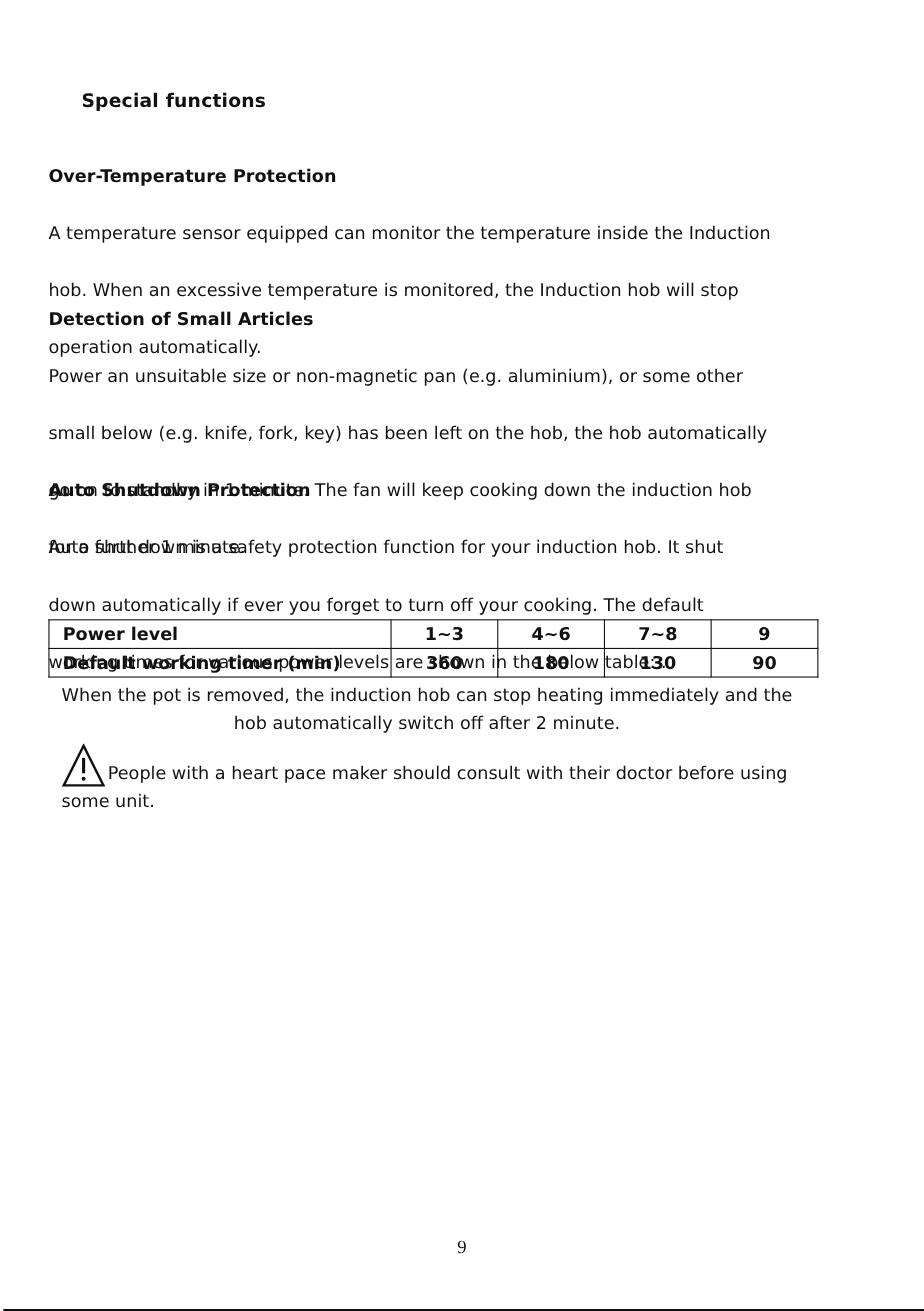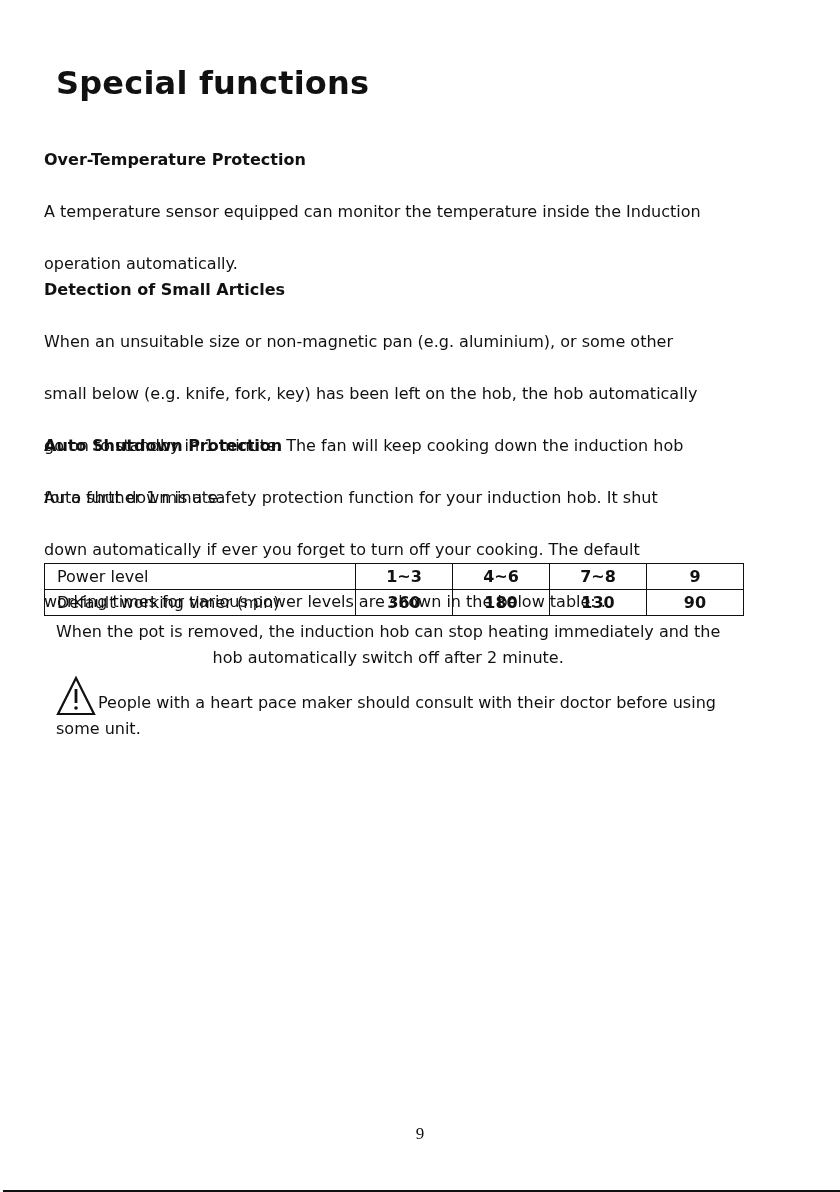--- a/index.html
+++ b/index.html
@@ -1,56 +1,57 @@
 <!DOCTYPE html>
 <html><head>
 <meta charset="utf-8">
 <style>
   html, body { margin: 0; padding: 0; background: #ffffff; }
   body { width: 840px; height: 1192px; position: relative; overflow: hidden;
          font-family: "DejaVu Sans", sans-serif; color: #111111; }
-  .page-title { position: absolute; left: 56px; top: 64px; font-size: 32px; font-weight: bold; margin: 0; letter-spacing: 0.2px; }
+  .page-title { position: absolute; left: 56px; top: 64px; font-size: 17px; font-weight: bold; margin: 18px; letter-spacing: 0.2px; }
   .section { position: absolute; left: 44px; width: 740px; }
   .sec-heading { font-size: 16px; font-weight: bold; margin: 0; line-height: 26px; }
   .sec-body { font-size: 16px; line-height: 26px; margin: 0; white-space: pre-line; }
   .sec-body span.line { display: block; white-space: nowrap; }
   #sec1 { top: 147px; }
   #sec2 { top: 277px; }
   #sec3 { top: 433px; }
   table.timer-table { position: absolute; left: 44px; top: 563px; border-collapse: collapse; font-size: 16px; }
   table.timer-table td { border: 1px solid #111; height: 25px; padding: 0 12px; line-height: 25px; }
-  table.timer-table td.label { font-weight: normal; width: 286px; }
+  table.timer-table td.label { font-weight: bold; width: 286px; }
   table.timer-table td.val { width: 72px; text-align: center; font-weight: bold; }
   #after-table { position: absolute; left: 56px; top: 619px; font-size: 16px; line-height: 26px; text-align: center; }
   #after-table span { display: block; white-space: nowrap; }
   #warning { position: absolute; left: 56px; top: 676px; font-size: 16px; line-height: 26px; }
   #warning .line1 { display: flex; align-items: flex-end; white-space: nowrap; }
   #warning .line2 { display: block; margin-top: 0; }
   .warn-icon { width: 40px; height: 40px; margin-right: 2px; display: inline-block; }
   .page-number { position: absolute; left: 0; width: 840px; top: 1124px; text-align: center;
                  font-family: "Liberation Serif", serif; font-size: 17px; }
   .bottom-rule { position: absolute; left: 3px; right: 0; top: 1190px; height: 2px; background: #111; }
 </style>
 </head>
 <body>
 
 <h1 class="page-title">Special functions</h1>
 
 <div class="section" id="sec1">
   <h2 class="sec-heading">Over-Temperature Protection</h2>
   <p class="sec-body">
     <span class="line">A temperature sensor equipped can monitor the temperature inside the Induction</span>
+    <span class="line">hob. When an excessive temperature is monitored, the Induction hob will stop</span>
     <span class="line">operation automatically.</span>
   </p>
 </div>
 
 <div class="section" id="sec2">
   <h2 class="sec-heading">Detection of Small Articles</h2>
   <p class="sec-body">
-    <span class="line">When an unsuitable size or non-magnetic pan (e.g. aluminium), or some other</span>
+    <span class="line">Power an unsuitable size or non-magnetic pan (e.g. aluminium), or some other</span>
     <span class="line">small below (e.g. knife, fork, key) has been left on the hob, the hob automatically</span>
     <span class="line">go on to standby in 1 minute. The fan will keep cooking down the induction hob</span>
     <span class="line">for a further 1 minute.</span>
   </p>
 </div>
 
 <div class="section" id="sec3">
   <h2 class="sec-heading">Auto Shutdown Protection</h2>
   <p class="sec-body">
     <span class="line">Auto shut down is a safety protection function for your induction hob. It shut</span>

